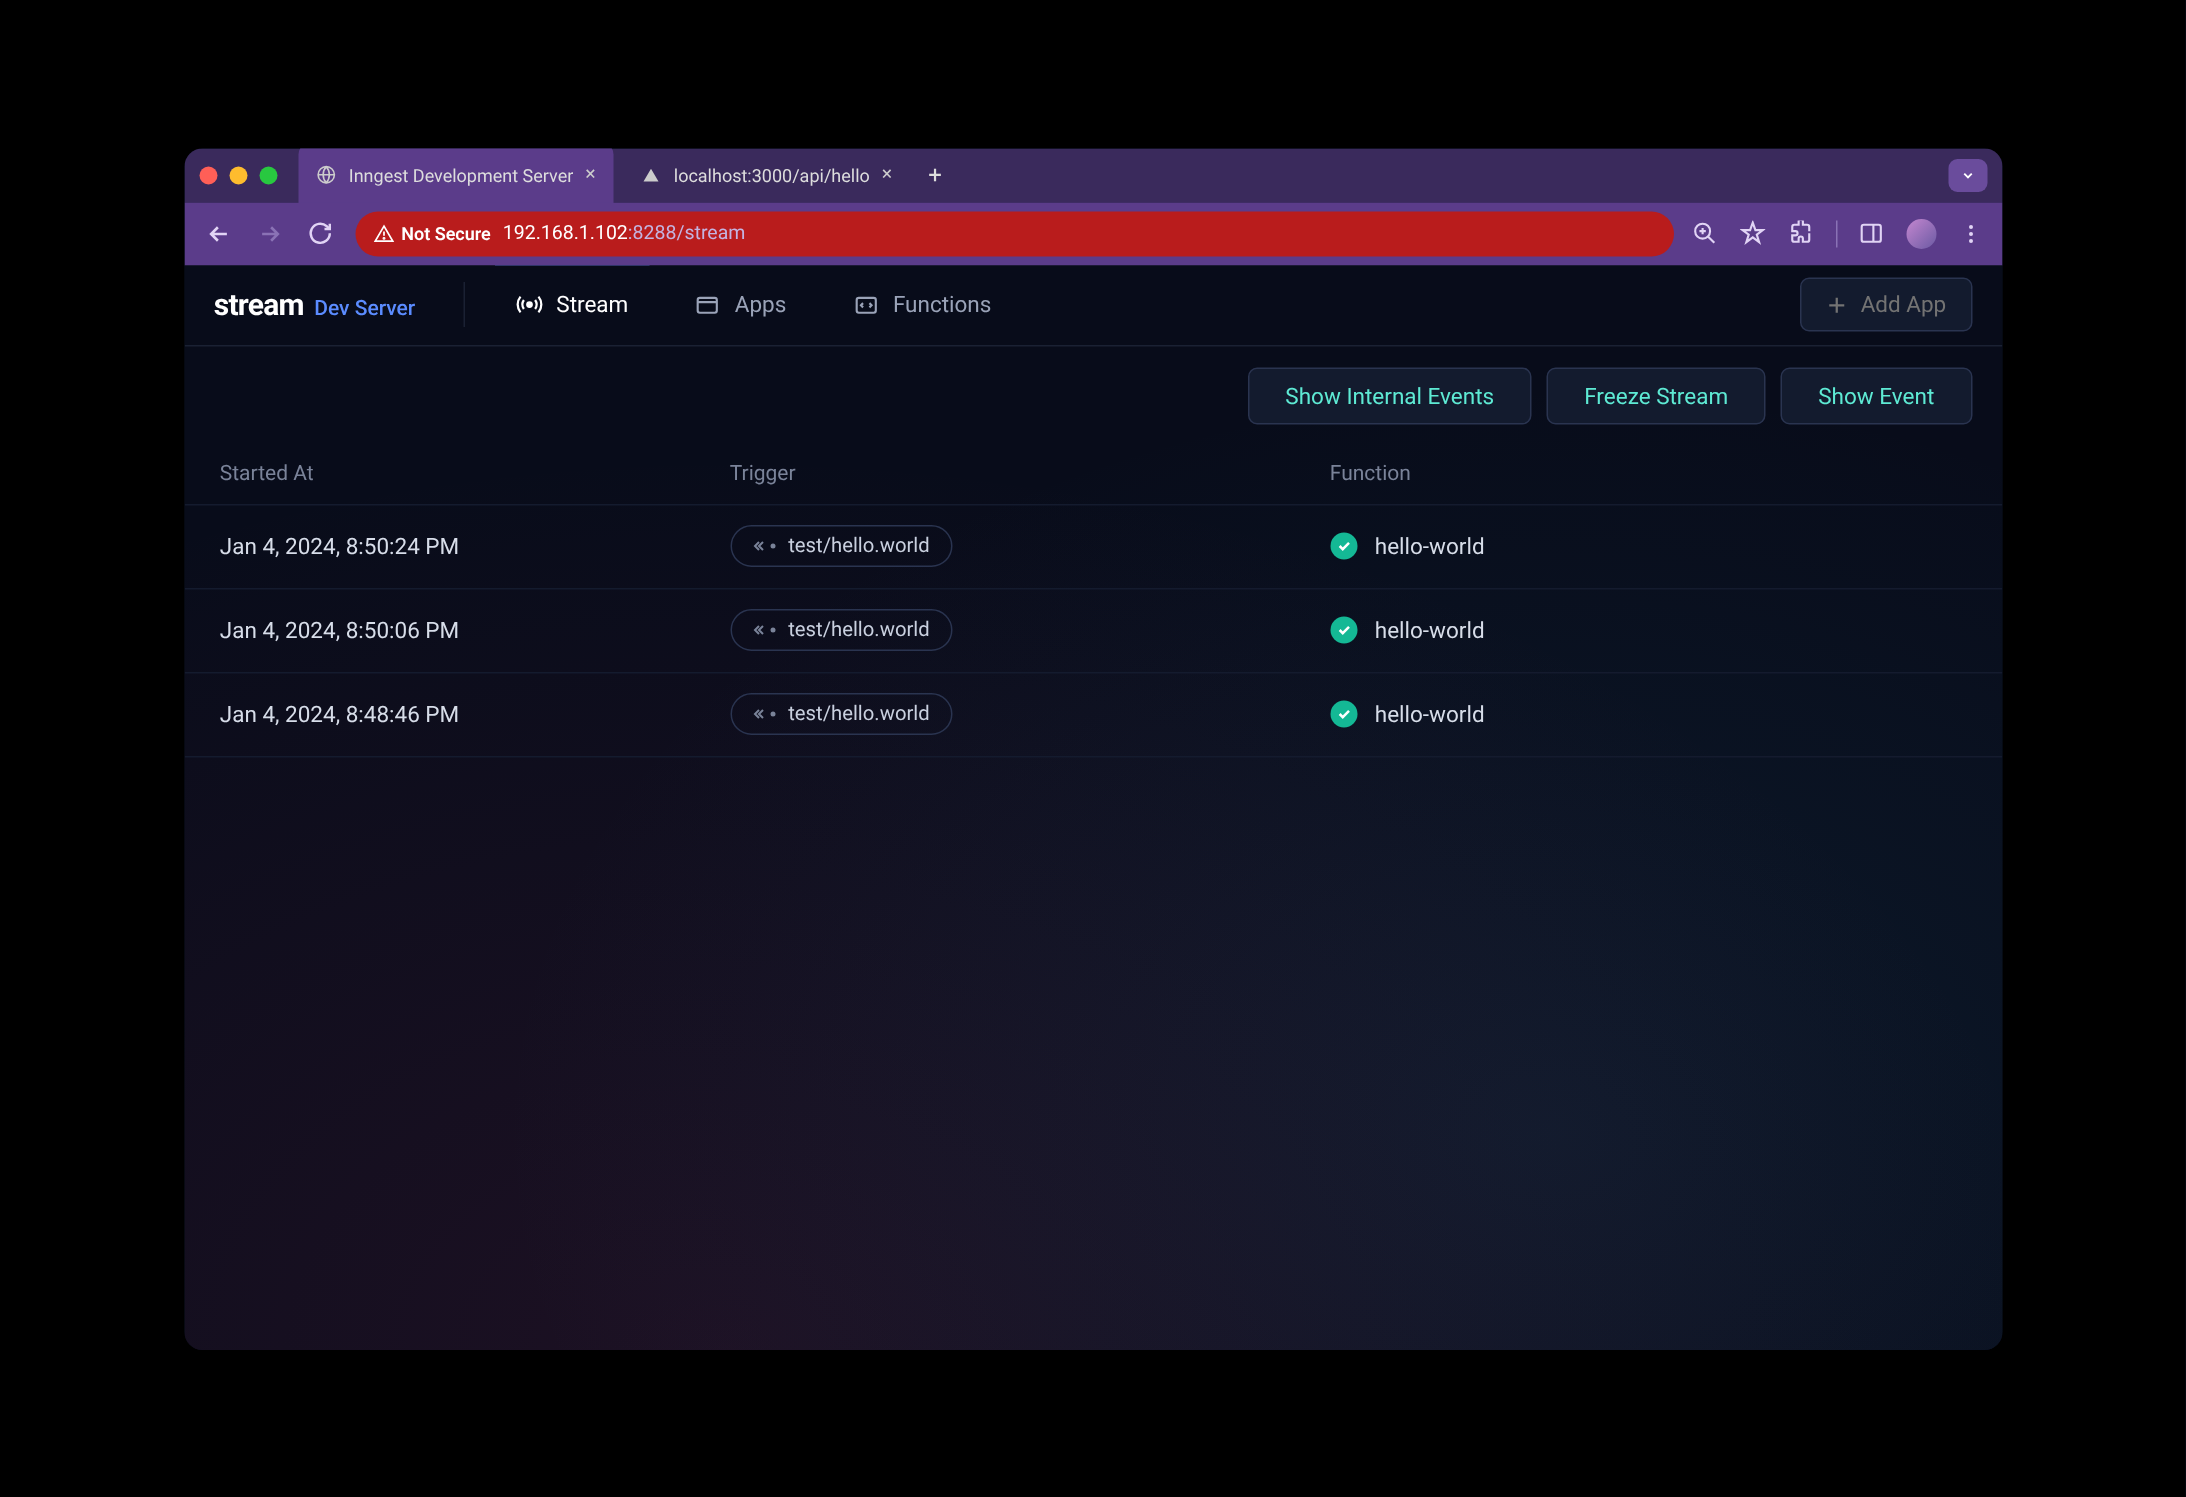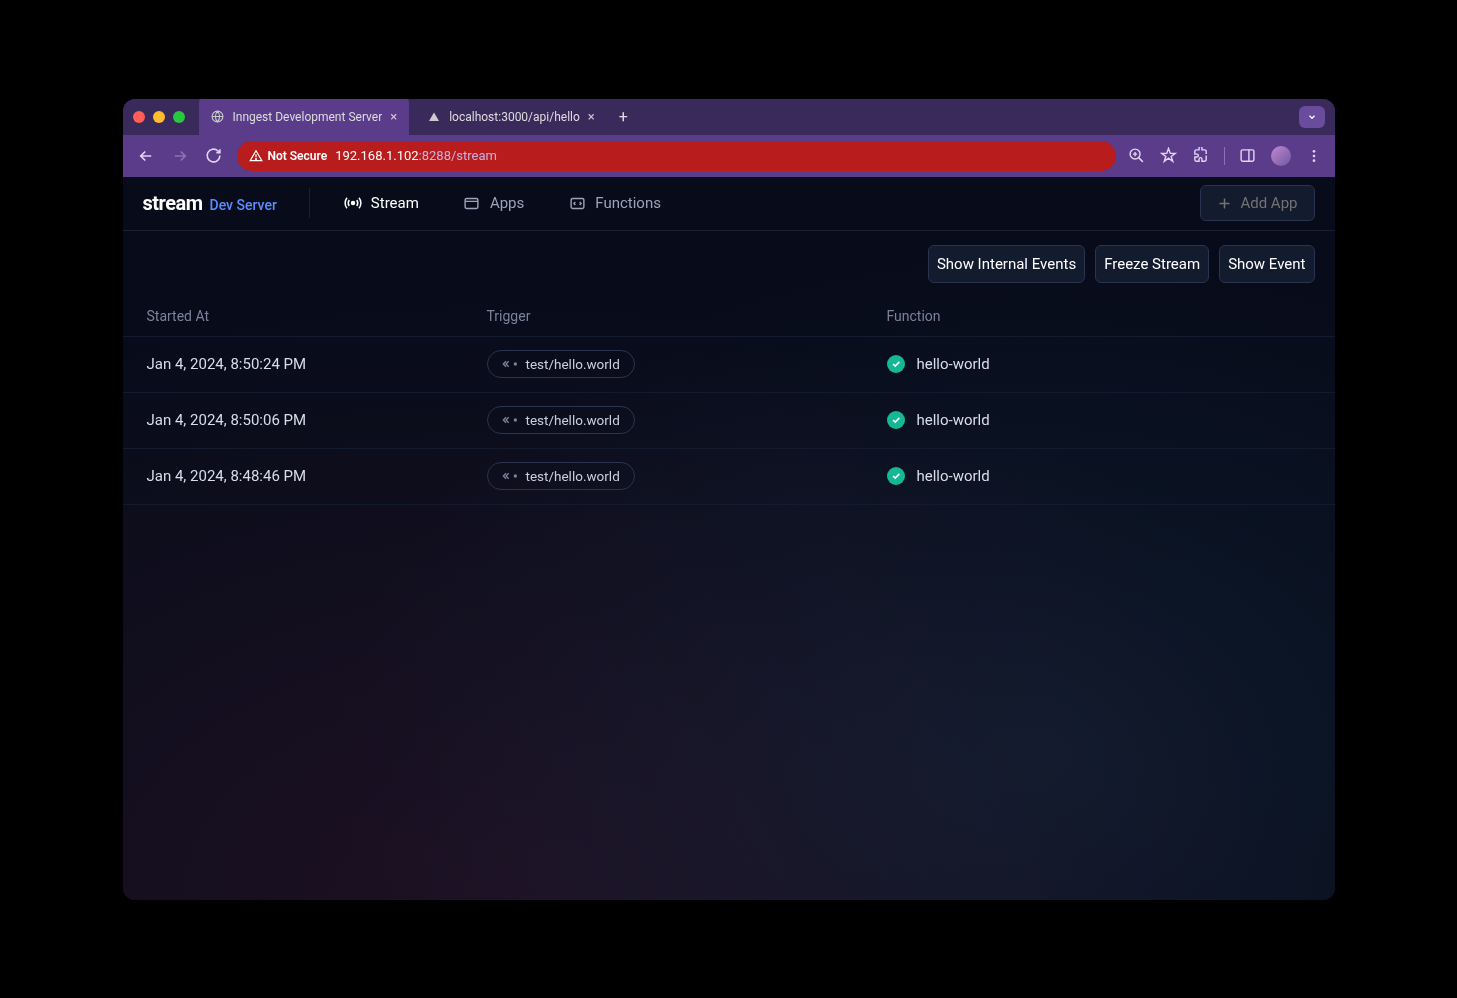--- a/index.html
+++ b/index.html
@@ -257,22 +257,22 @@
     }
     .actions-row {
       display: flex;
       justify-content: flex-end;
       gap: 10px;
       padding: 14px 20px;
     }
     .action-btn {
       background: #131b2e;
       border: 1px solid #2a3450;
-      color: #ffffff;
-      padding: 9px 8px;
+      color: #5eead4;
+      padding: 9px 24px;
       border-radius: 6px;
       font-size: 15px;
       cursor: pointer;
     }
     .table {
       flex: 1;
     }
     .thead {
       display: flex;
       padding: 0 24px;

